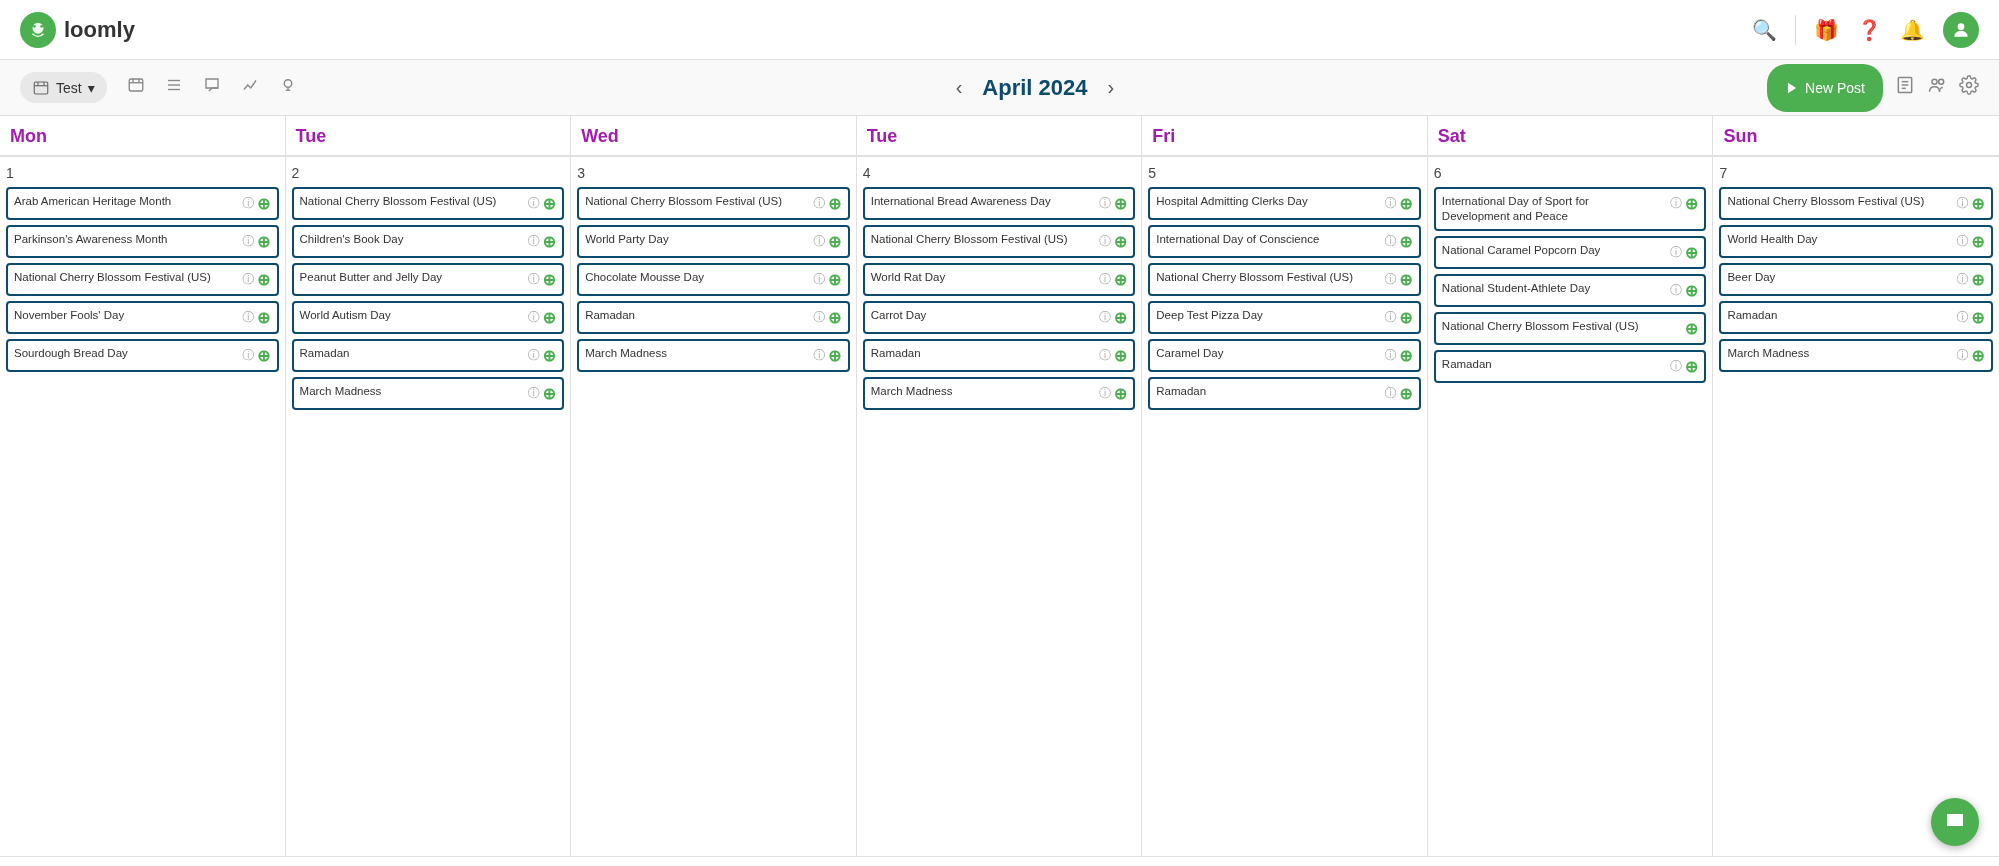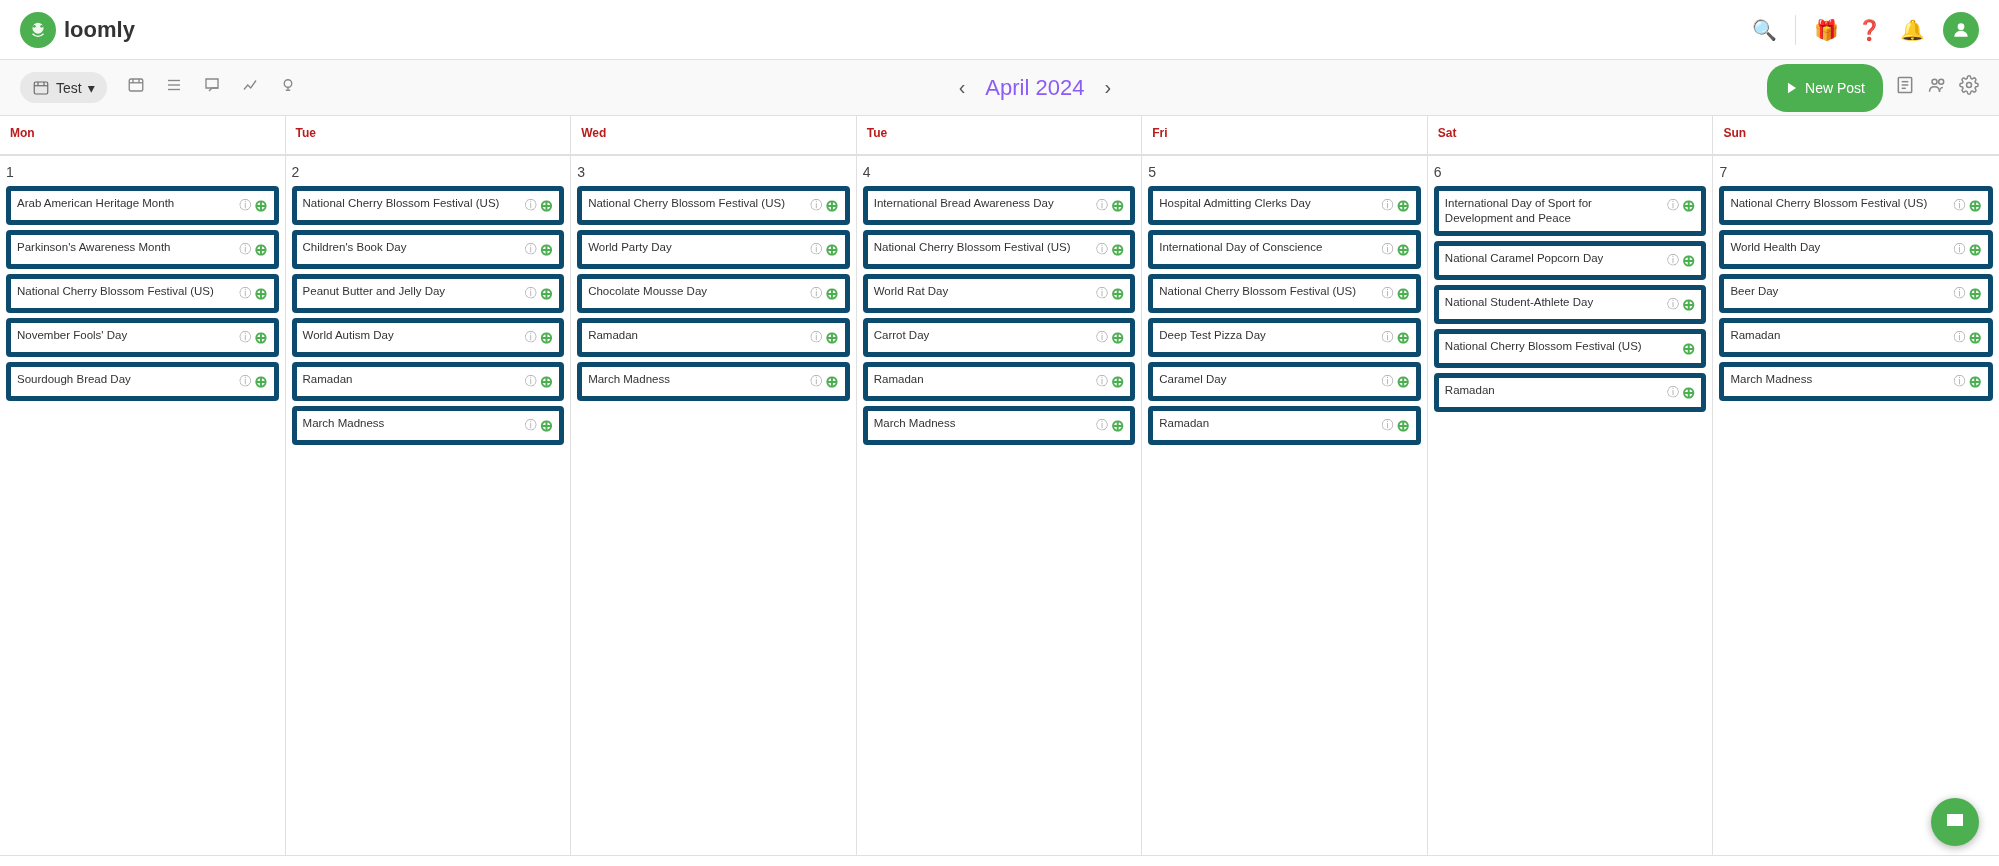--- a/index.html
+++ b/index.html
@@ -32,55 +32,55 @@
     .toolbar-left { display: flex; gap: 4px; }
     .calendar-switcher {
       display: flex; align-items: center; gap: 6px; background: #e8e8e8; border-radius: 20px;
       padding: 6px 12px; cursor: pointer; border: none; font-size: 14px; color: #333;
     }
     .view-icons { display: flex; gap: 8px; margin-left: 10px; }
     .view-icon-btn { background: none; border: none; cursor: pointer; color: #666; font-size: 18px; padding: 4px 6px; }
     .toolbar-center { flex: 1; display: flex; align-items: center; justify-content: center; gap: 20px; }
     .month-nav { display: flex; align-items: center; gap: 20px; }
     .nav-arrow { background: none; border: none; cursor: pointer; font-size: 20px; color: #555; }
-    .month-title { font-size: 22px; font-weight: 400; color: #8b5cf6; }
+    .month-title { font-size: 22px; font-weight: 700; color: #0c4a6e; }
     .toolbar-right { display: flex; align-items: center; gap: 12px; }
     .new-post-btn {
       background: #4CAF50; color: white; border: none; border-radius: 20px;
       padding: 16px 18px; font-size: 14px; cursor: pointer; display: flex; align-items: center; gap: 6px;
     }
     .toolbar-icon-btn { background: none; border: none; cursor: pointer; color: #666; font-size: 18px; }
 
     
     .calendar-container { width: 100%; overflow: hidden; }
     .day-headers {
       display: grid; grid-template-columns: repeat(7, 1fr);
       border-bottom: 2px solid #e0e0e0;
     }
     .day-header {
-      padding: 10px 10px 14px; font-size: 12px; font-weight: 600; color: #b91c1c;
+      padding: 10px 10px 8px; font-size: 18px; font-weight: 600; color: #a21caf;
       border-right: 1px solid #e0e0e0;
     }
     .day-header:last-child { border-right: none; }
 
     .calendar-grid {
       display: grid; grid-template-columns: repeat(7, 1fr);
       min-height: 700px;
     }
     .day-cell {
       border-right: 1px solid #e0e0e0; border-bottom: 1px solid #e0e0e0;
       padding: 8px 6px; min-height: 700px; position: relative;
     }
     .day-cell:last-child { border-right: none; }
     .day-num { font-size: 14px; color: #444; margin-bottom: 6px; font-weight: 400; }
 
     
     .event-item {
       display: flex; align-items: flex-start; justify-content: space-between;
-      border: 5px solid #0c4a6e; border-radius: 4px; padding: 5px 6px;
+      border: 2px solid #0c4a6e; border-radius: 4px; padding: 5px 6px;
       margin-bottom: 5px; background: #fff; cursor: pointer; gap: 12px;
     }
     .event-text { font-size: 11.5px; color: #333; line-height: 1.3; flex: 1; }
     .event-icons { display: flex; align-items: center; gap: 3px; flex-shrink: 0; }
     .info-icon { color: #aaa; font-size: 12px; }
     .add-icon { color: #4CAF50; font-size: 16px; font-weight: bold; }
 
     
     .chat-fab {
       position: fixed; bottom: 20px; right: 20px;

